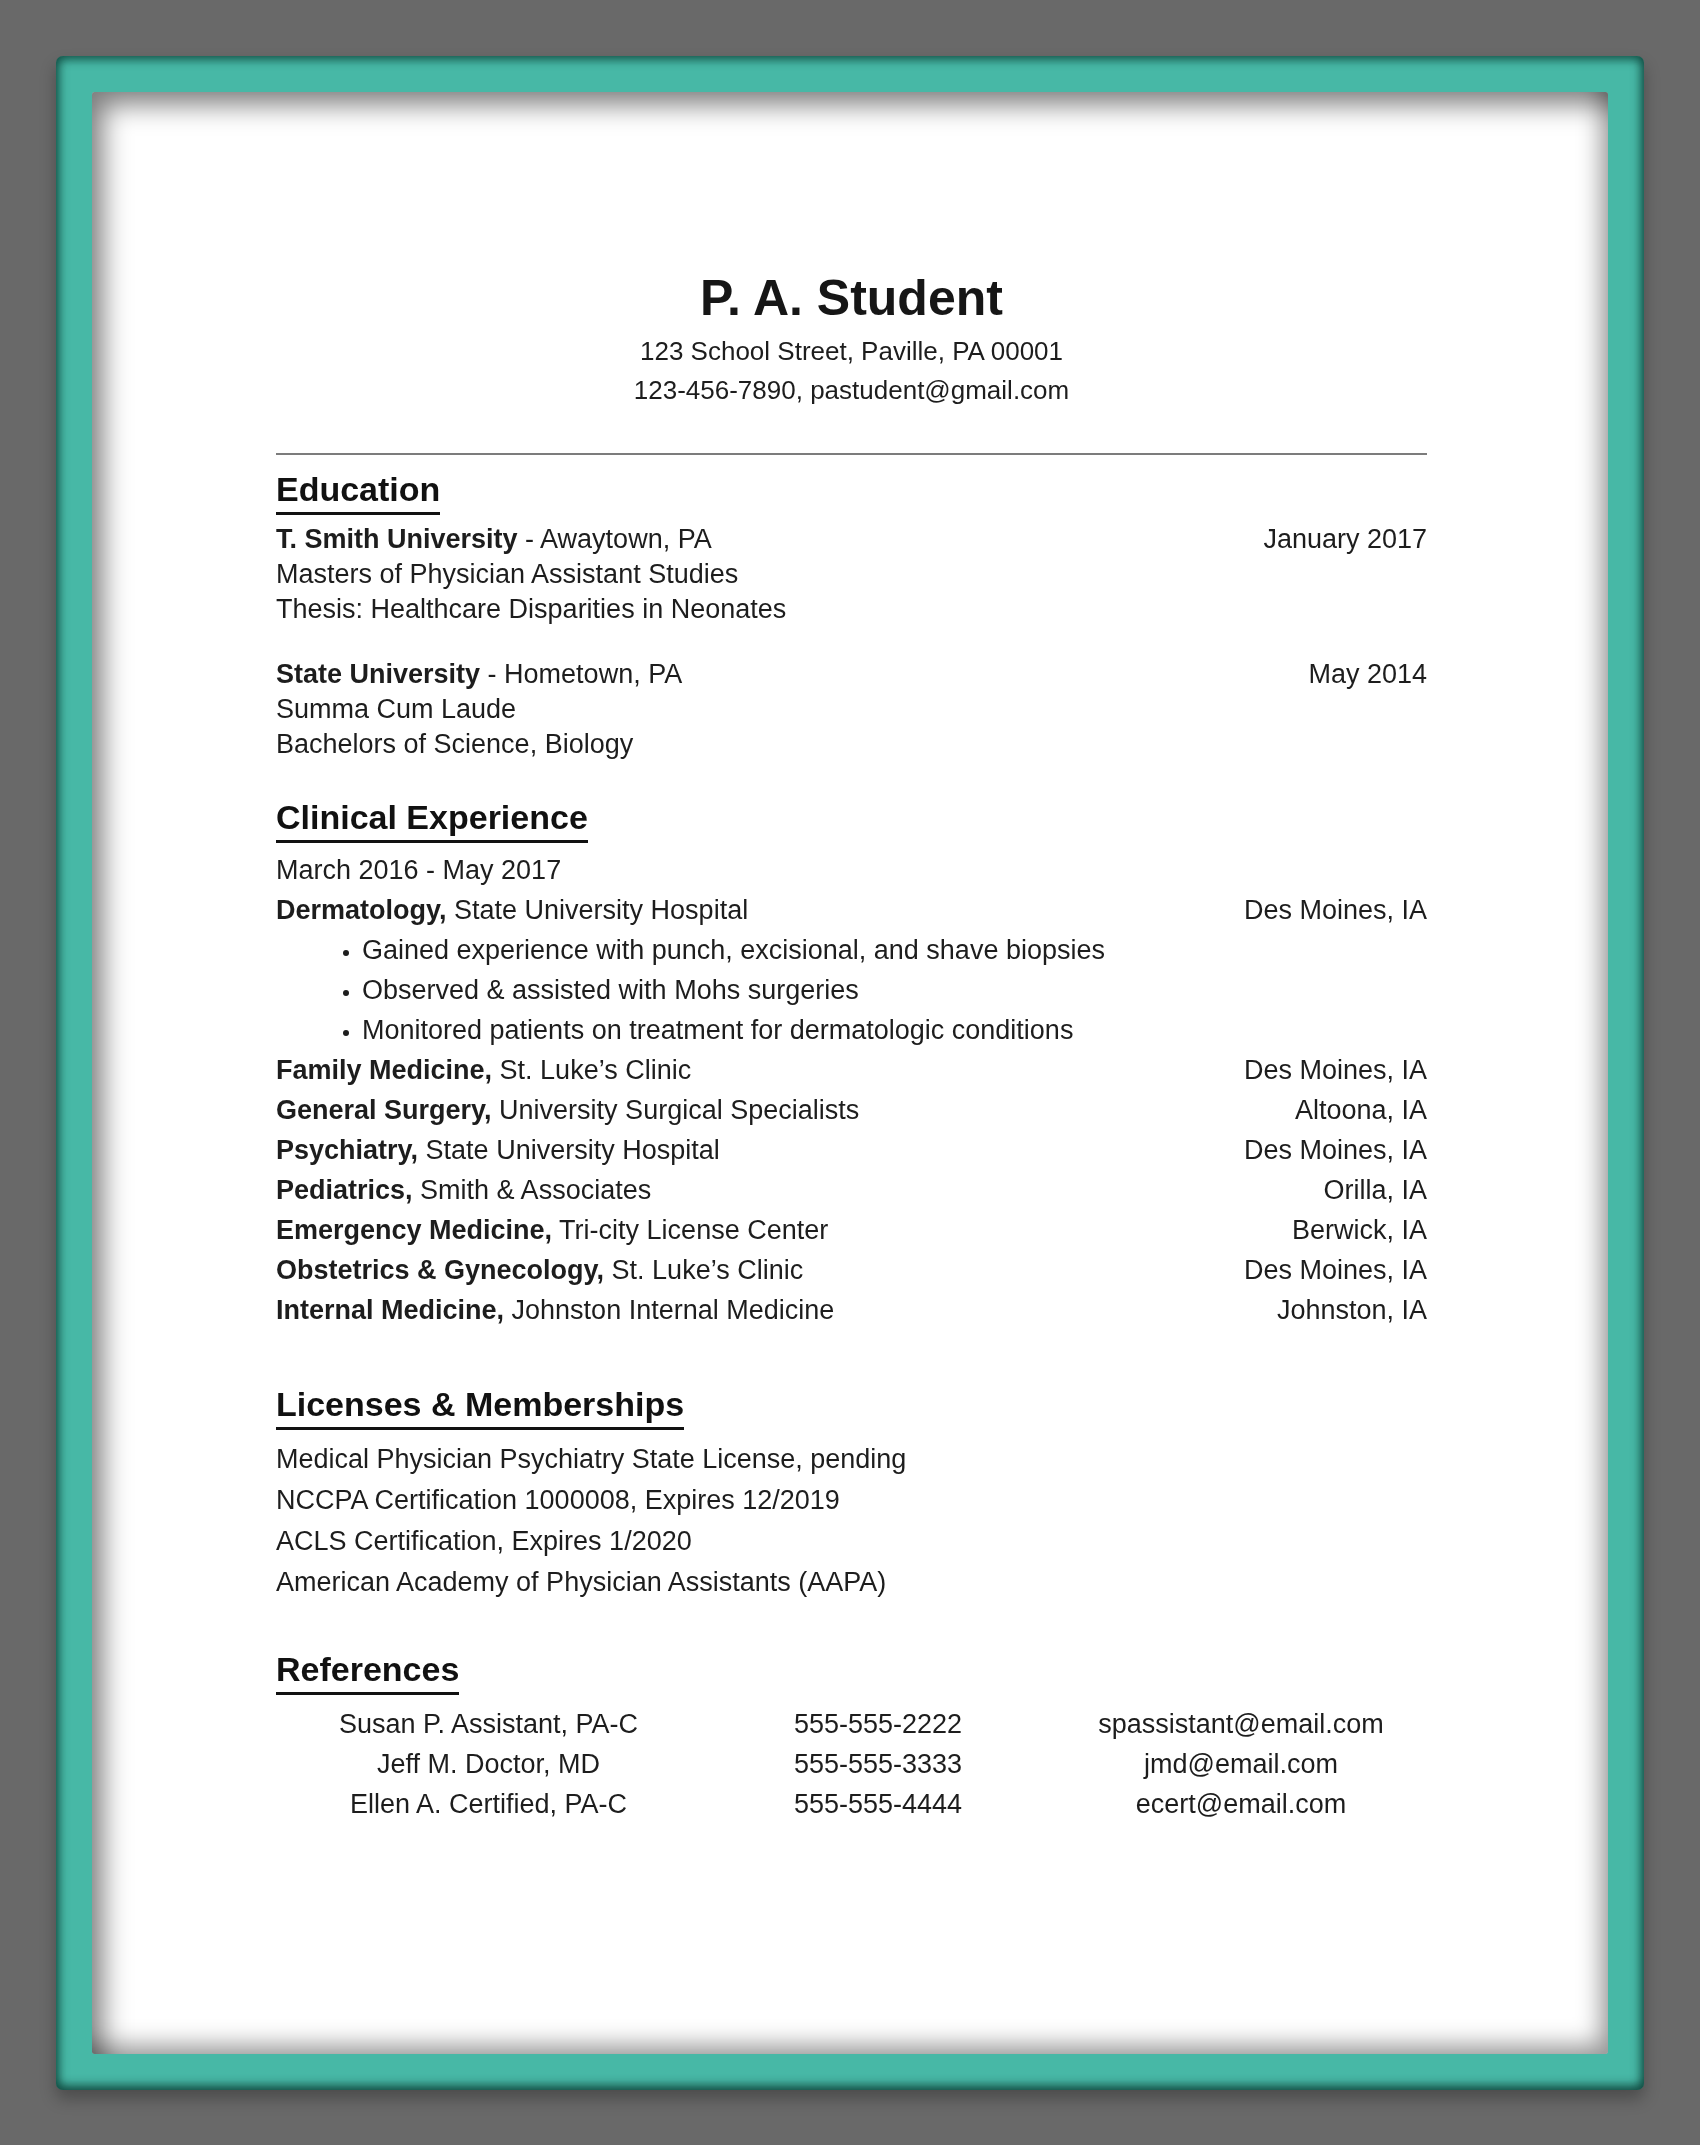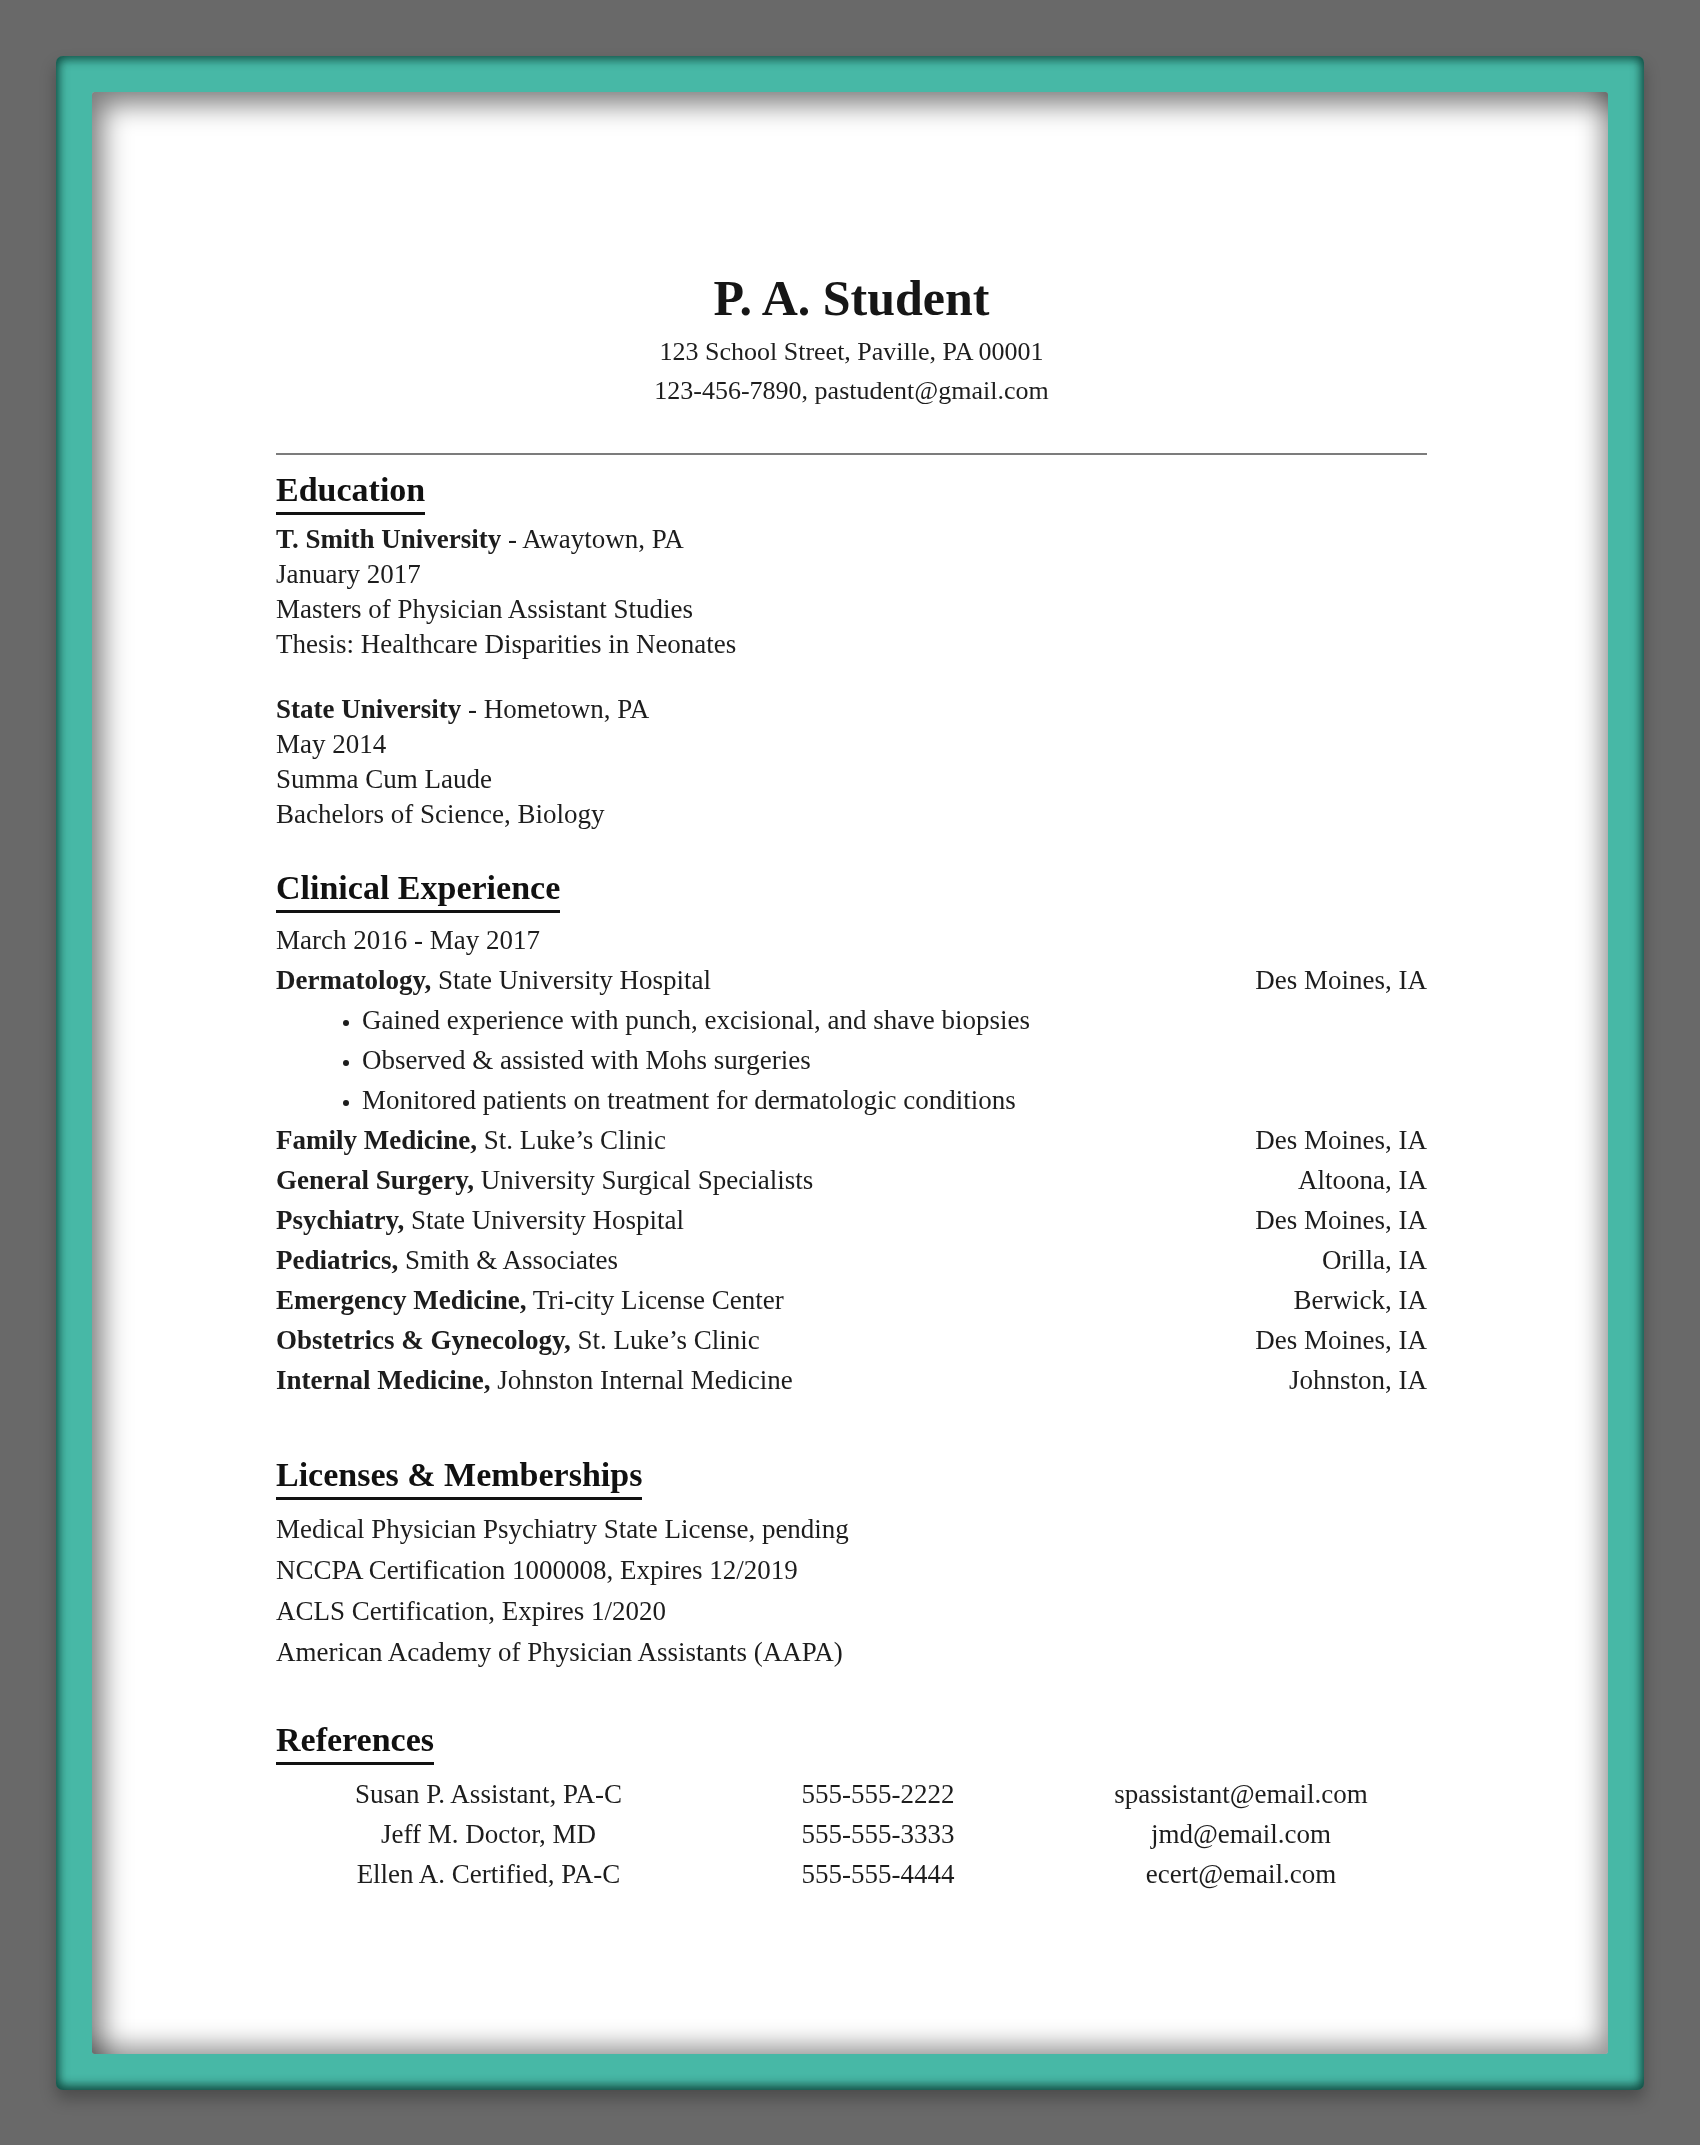--- a/index.html
+++ b/index.html
@@ -19,21 +19,20 @@
     width:1588px; height:2034px;
     background:#47b8a6;
     padding:36px;
     border-radius:7.1px;
     box-shadow:
       0 9px 16px rgba(0,0,0,0.28),
       inset 0 5.3px 9px rgba(0,45,38,0.40),
       inset 5.3px 0 9px rgba(0,45,38,0.30),
       inset 0 -6.2px 9px rgba(0,35,30,0.45),
       inset -5.3px 0 9px rgba(0,35,30,0.30);
-    font-family: Liberation Serif, serif;
   }
 
   .page {
     width:100%; height:100%;
     background:#ffffff;
     border-radius:2.7px;
     box-shadow:
       inset 18px 19.6px 27px -7.1px rgba(0,0,0,0.50),
       inset -14.3px -16px 23px -7.1px rgba(0,0,0,0.40);
     overflow:hidden;
@@ -73,21 +72,21 @@
   .sec-ref  { margin:45px 0 9px; }
 
   
   .row { display:flex; justify-content:space-between; align-items:baseline; }
   .right { white-space:nowrap; text-align:left; }
   .b { font-weight:bold; }
 
   
   .edu-entry { margin-bottom:30px; }
   .edu-entry:last-child { margin-bottom:0; }
-  .edu-entry div { line-height:35px;flex-direction:column; }
+  .edu-entry div { line-height:35px; }
 
   
   .clin-line { line-height:40px; }
   .rot-row { line-height:40px; }
   .bullets { margin:0; padding-left:86px; list-style:disc; }
   .bullets li { line-height:40px; }
   .bullets li::marker { font-size:21.4px; }
 
   
   .lic-line { line-height:41px; }

